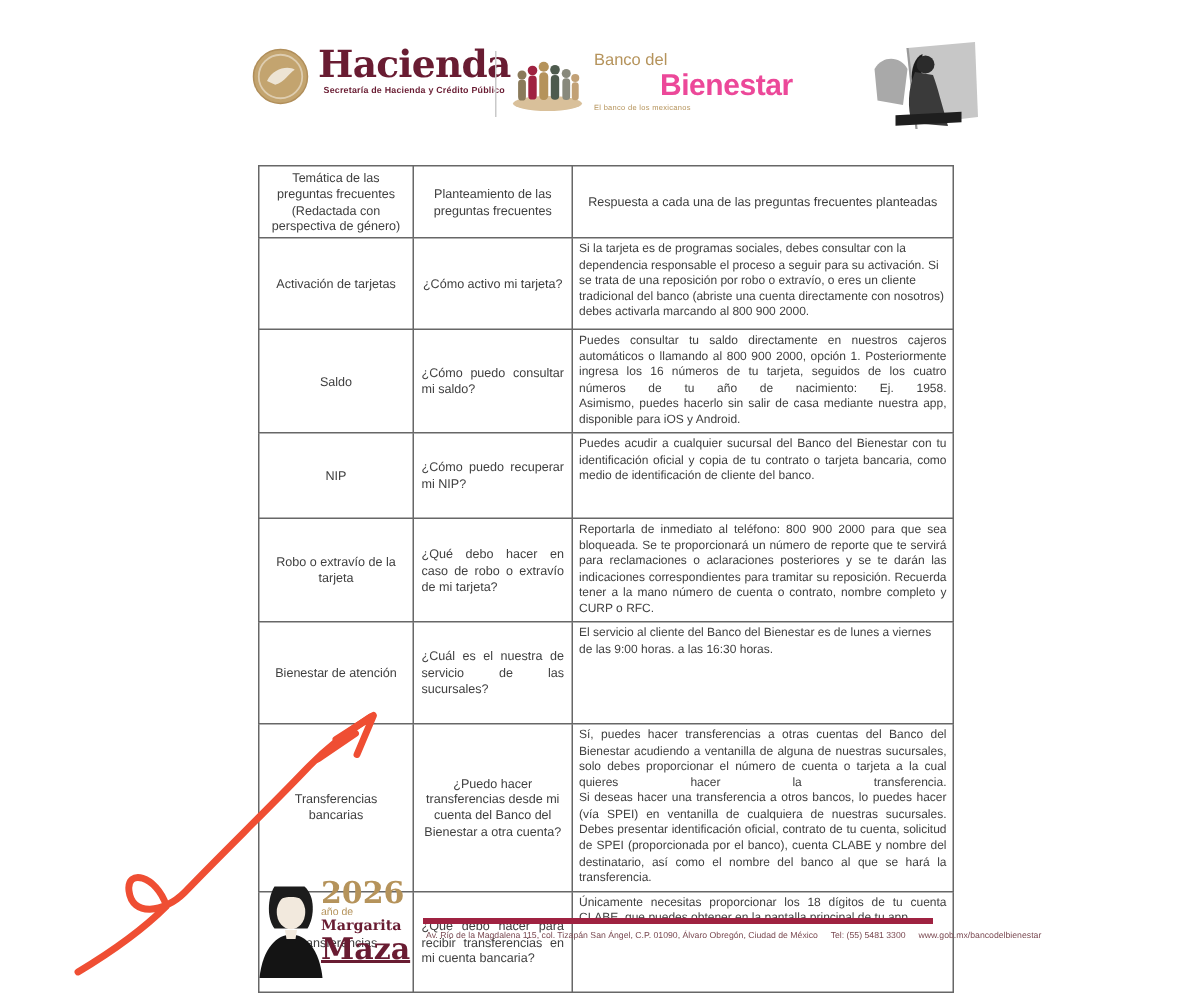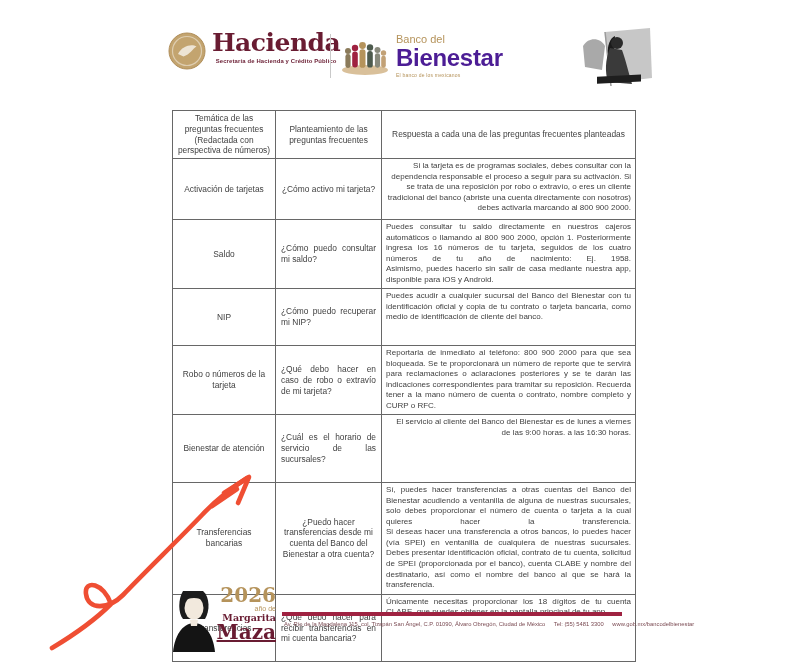--- a/index.html
+++ b/index.html
@@ -12,45 +12,45 @@
   .hacienda { position:absolute; left:168px; top:4px; display:flex; align-items:flex-start; }
   .seal { width:38px; height:38px; margin-top:2px; }
   .hac-text { margin-left:6px; text-align:center; }
   .hac-title { font-family:"DejaVu Serif", serif; font-weight:bold; color:#691c32; font-size:25px; line-height:1.05; letter-spacing:-0.5px; }
   .hac-sub { font-size:5.9px; font-weight:bold; color:#691c32; letter-spacing:0.15px; margin-top:2px; }
   .hdr-divider { position:absolute; left:330px; top:8px; width:1px; height:44px; background:#c9c9c9; }
   .bienestar { position:absolute; left:340px; top:8px; display:flex; align-items:center; }
   .people { width:50px; height:42px; }
   .bb-text { margin-left:6px; }
   .bb-line1 { color:#b5935b; font-weight:normal; font-size:11px; line-height:1.05; }
-  .bb-line2 { color:#4c1d95; font-weight:bold; font-size:24px; line-height:1.0; letter-spacing:-0.3px; }
+  .bb-line2 { color:#ec4899; font-weight:bold; font-size:20px; line-height:1.0; letter-spacing:-0.3px;margin-left:44px; }
   .bb-tag { color:#b5935b; font-size:5px; margin-top:2px; letter-spacing:0.2px; }
   .flag-img { position:absolute; left:575px; top:0px; width:82px; height:68px; }
 
   
   table.faq { position:absolute; left:172px; top:110px; width:463px; border-collapse:collapse; table-layout:fixed; }
   table.faq col.c1 { width:103px; } table.faq col.c2 { width:106px; } table.faq col.c3 { width:254px; }
   table.faq th, table.faq td { border:1px solid #676767; color:#3f3f3f; }
   table.faq th { font-size:8.4px; font-weight:normal; text-align:center; vertical-align:middle; line-height:1.28; padding:2px 4px; height:42px; }
   td.topic { font-size:8.4px; text-align:center; vertical-align:middle; padding:2px 5px; line-height:1.3; }
   td.quest { font-size:8.4px; vertical-align:middle; padding:17px 5px; line-height:1.3; text-align:justify; }
   td.quest.center { text-align:center; }
   td.ans { font-size:8px; vertical-align:top; padding:2px 4px 3px 4px; line-height:1.32; text-align:justify; }
-  td.ans.left { text-align:right; }
+  td.ans.left { text-align:left; }
   td.ans p.jlast { text-align-last:justify; }
   tr.h61 td { height:61px; } tr.h63 td { height:63px; } tr.h35 td { height:35px; }
   tr.h33 td { height:33px; } tr.h109 td { height:109px; } tr.h36 td { height:36px; }
 
   
   .arrow-overlay { position:absolute; left:0; top:0; width:800px; height:671px; pointer-events:none; }
 
   
   .footer { position:absolute; left:0; top:584px; width:800px; height:72px; }
   .maza-img { position:absolute; left:170px; top:2px; width:48px; height:66px; }
-  .year-block { position:absolute; left:214px; top:2px; width:62px; text-align:right; }
+  .year-block { position:absolute; left:214px; top:2px; width:62px; text-align:left; }
   .yr { font-family:"DejaVu Serif", serif; font-weight:bold; color:#b5935b; font-size:20px; line-height:0.95; }
   .yr-cap { color:#b5935b; font-size:7px; line-height:1.1; }
   .nm1 { color:#691c32; font-weight:bold; font-size:9.5px; font-family:"DejaVu Serif", serif; line-height:1.1; }
   .nm2 { color:#691c32; font-weight:bold; font-size:20px; font-family:"DejaVu Serif", serif; line-height:0.95;text-decoration:underline; }
   .foot-bar { position:absolute; left:282px; top:28px; width:340px; height:3.5px; background:#9f2241; }
   .foot-addr { position:absolute; left:284px; top:37px; width:500px; font-size:5.8px; color:#7a4a52; white-space:nowrap; }
   .foot-addr span { margin-right:7px; }
 </style>
 </head>
 <body>
@@ -111,21 +111,21 @@
   </div>
 
   <table class="faq">
     <colgroup>
         <col class="c1">
         <col class="c2">
         <col class="c3">
       </colgroup>
     <thead>
       <tr>
-        <th>Temática de las preguntas frecuentes (Redactada con perspectiva de números)</th>
+        <th>Temática de las preguntas frecuentes (Redactada con perspectiva de género)</th>
         <th>Planteamiento de las preguntas frecuentes</th>
         <th>Respuesta a cada una de las preguntas frecuentes planteadas</th>
       </tr>
     </thead>
     <tbody>
       <tr class="h61">
         <td class="topic">Activación de tarjetas</td>
         <td class="quest center">¿Cómo activo mi tarjeta?</td>
         <td class="ans left">Si la tarjeta es de programas sociales, debes consultar con la dependencia responsable el proceso a seguir para su activación. Si se trata de una reposición por robo o extravío, o eres un cliente tradicional del banco (abriste una cuenta directamente con nosotros) debes activarla marcando al 800 900 2000.</td>
       </tr>
@@ -136,27 +136,27 @@
           <p class="jlast">Puedes consultar tu saldo directamente en nuestros cajeros automáticos o llamando al 800 900 2000, opción 1. Posteriormente ingresa los 16 números de tu tarjeta, seguidos de los cuatro números de tu año de nacimiento: Ej. 1958.</p>
           <p>Asimismo, puedes hacerlo sin salir de casa mediante nuestra app, disponible para iOS y Android.</p>
         </td>
       </tr>
       <tr class="h35">
         <td class="topic">NIP</td>
         <td class="quest">¿Cómo puedo recuperar mi NIP?</td>
         <td class="ans">Puedes acudir a cualquier sucursal del Banco del Bienestar con tu identificación oficial y copia de tu contrato o tarjeta bancaria, como medio de identificación de cliente del banco.</td>
       </tr>
       <tr class="h63">
-        <td class="topic">Robo o números de la tarjeta</td>
+        <td class="topic">Robo o extravío de la tarjeta</td>
         <td class="quest">¿Qué debo hacer en caso de robo o extravío de mi tarjeta?</td>
         <td class="ans">Reportarla de inmediato al teléfono: 800 900 2000 para que sea bloqueada. Se te proporcionará un número de reporte que te servirá para reclamaciones o aclaraciones posteriores y se te darán las indicaciones correspondientes para tramitar su reposición. Recuerda tener a la mano número de cuenta o contrato, nombre completo y CURP o RFC.</td>
       </tr>
       <tr class="h33">
         <td class="topic">Bienestar de atención</td>
-        <td class="quest">¿Cuál es el horario de servicio de las sucursales?</td>
+        <td class="quest">¿Cuál es el nuestra de servicio de las sucursales?</td>
         <td class="ans left">El servicio al cliente del Banco del Bienestar es de lunes a viernes de las 9:00 horas. a las 16:30 horas.</td>
       </tr>
       <tr class="h109">
         <td class="topic">Transferencias bancarias</td>
         <td class="quest center">¿Puedo hacer transferencias desde mi cuenta del Banco del Bienestar a otra cuenta?</td>
         <td class="ans">
           <p class="jlast">Sí, puedes hacer transferencias a otras cuentas del Banco del Bienestar acudiendo a ventanilla de alguna de nuestras sucursales, solo debes proporcionar el número de cuenta o tarjeta a la cual quieres hacer la transferencia.</p>
           <p>Si deseas hacer una transferencia a otros bancos, lo puedes hacer (vía SPEI) en ventanilla de cualquiera de nuestras sucursales. Debes presentar identificación oficial, contrato de tu cuenta, solicitud de SPEI (proporcionada por el banco), cuenta CLABE y nombre del destinatario, así como el nombre del banco al que se hará la transferencia.</p>
         </td>
       </tr>

